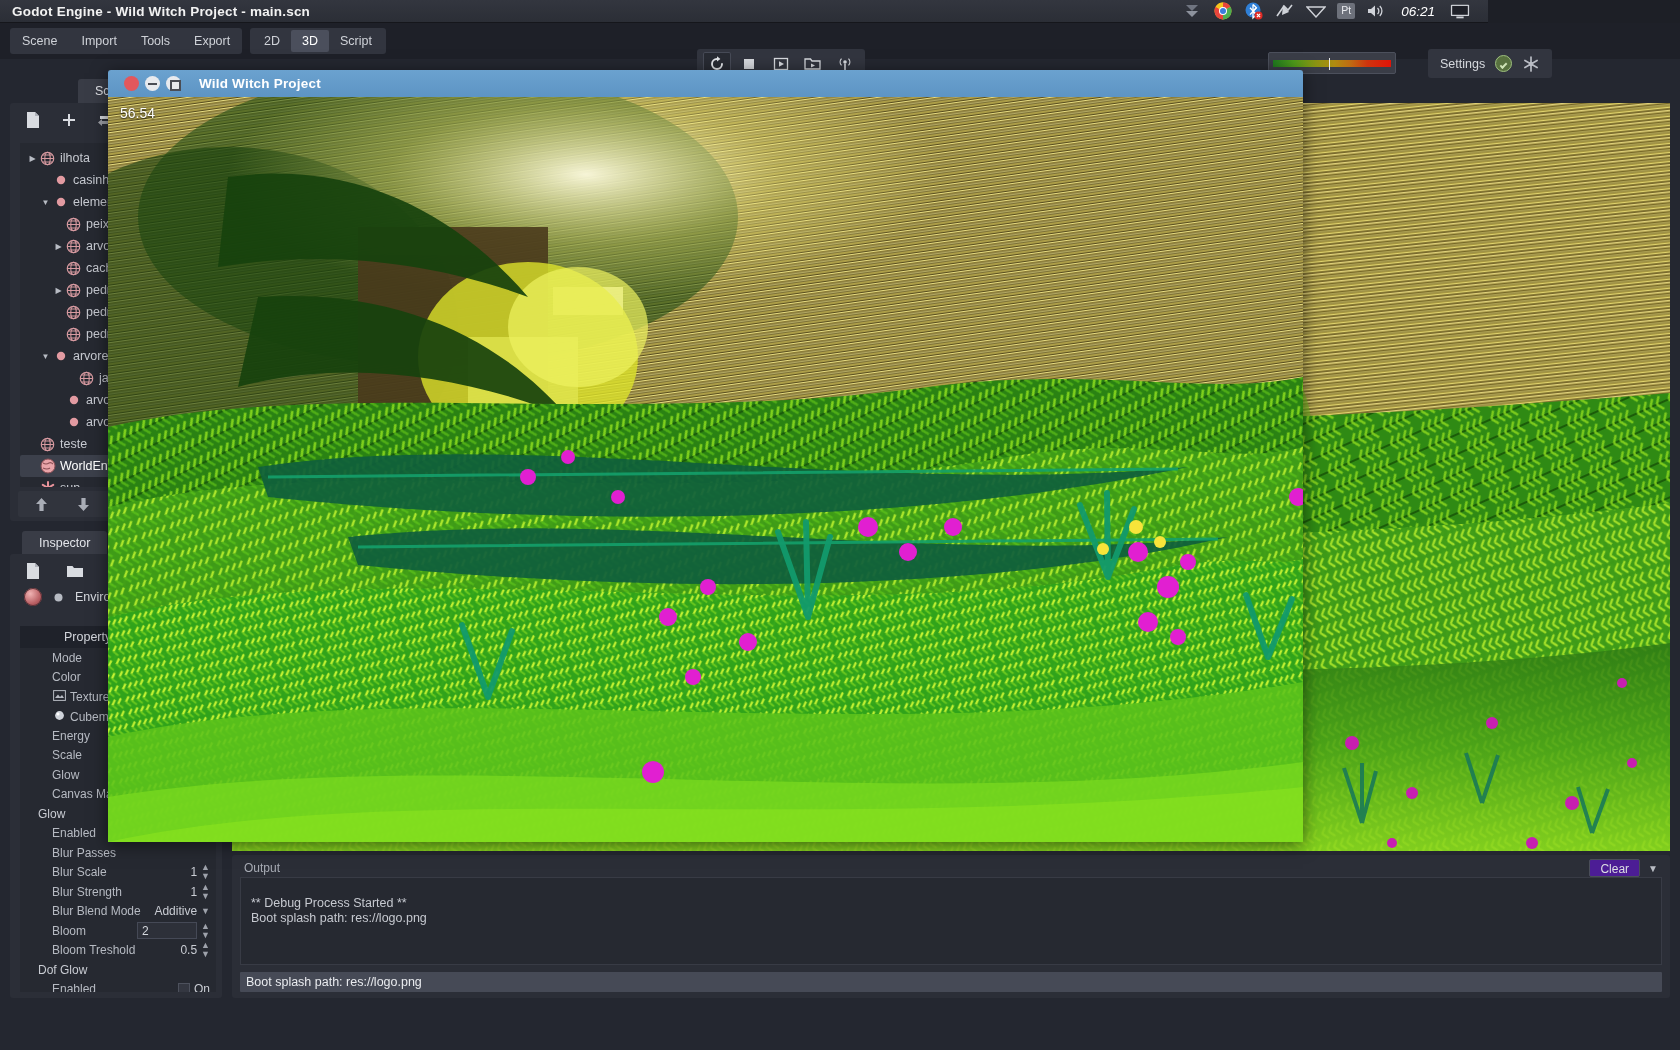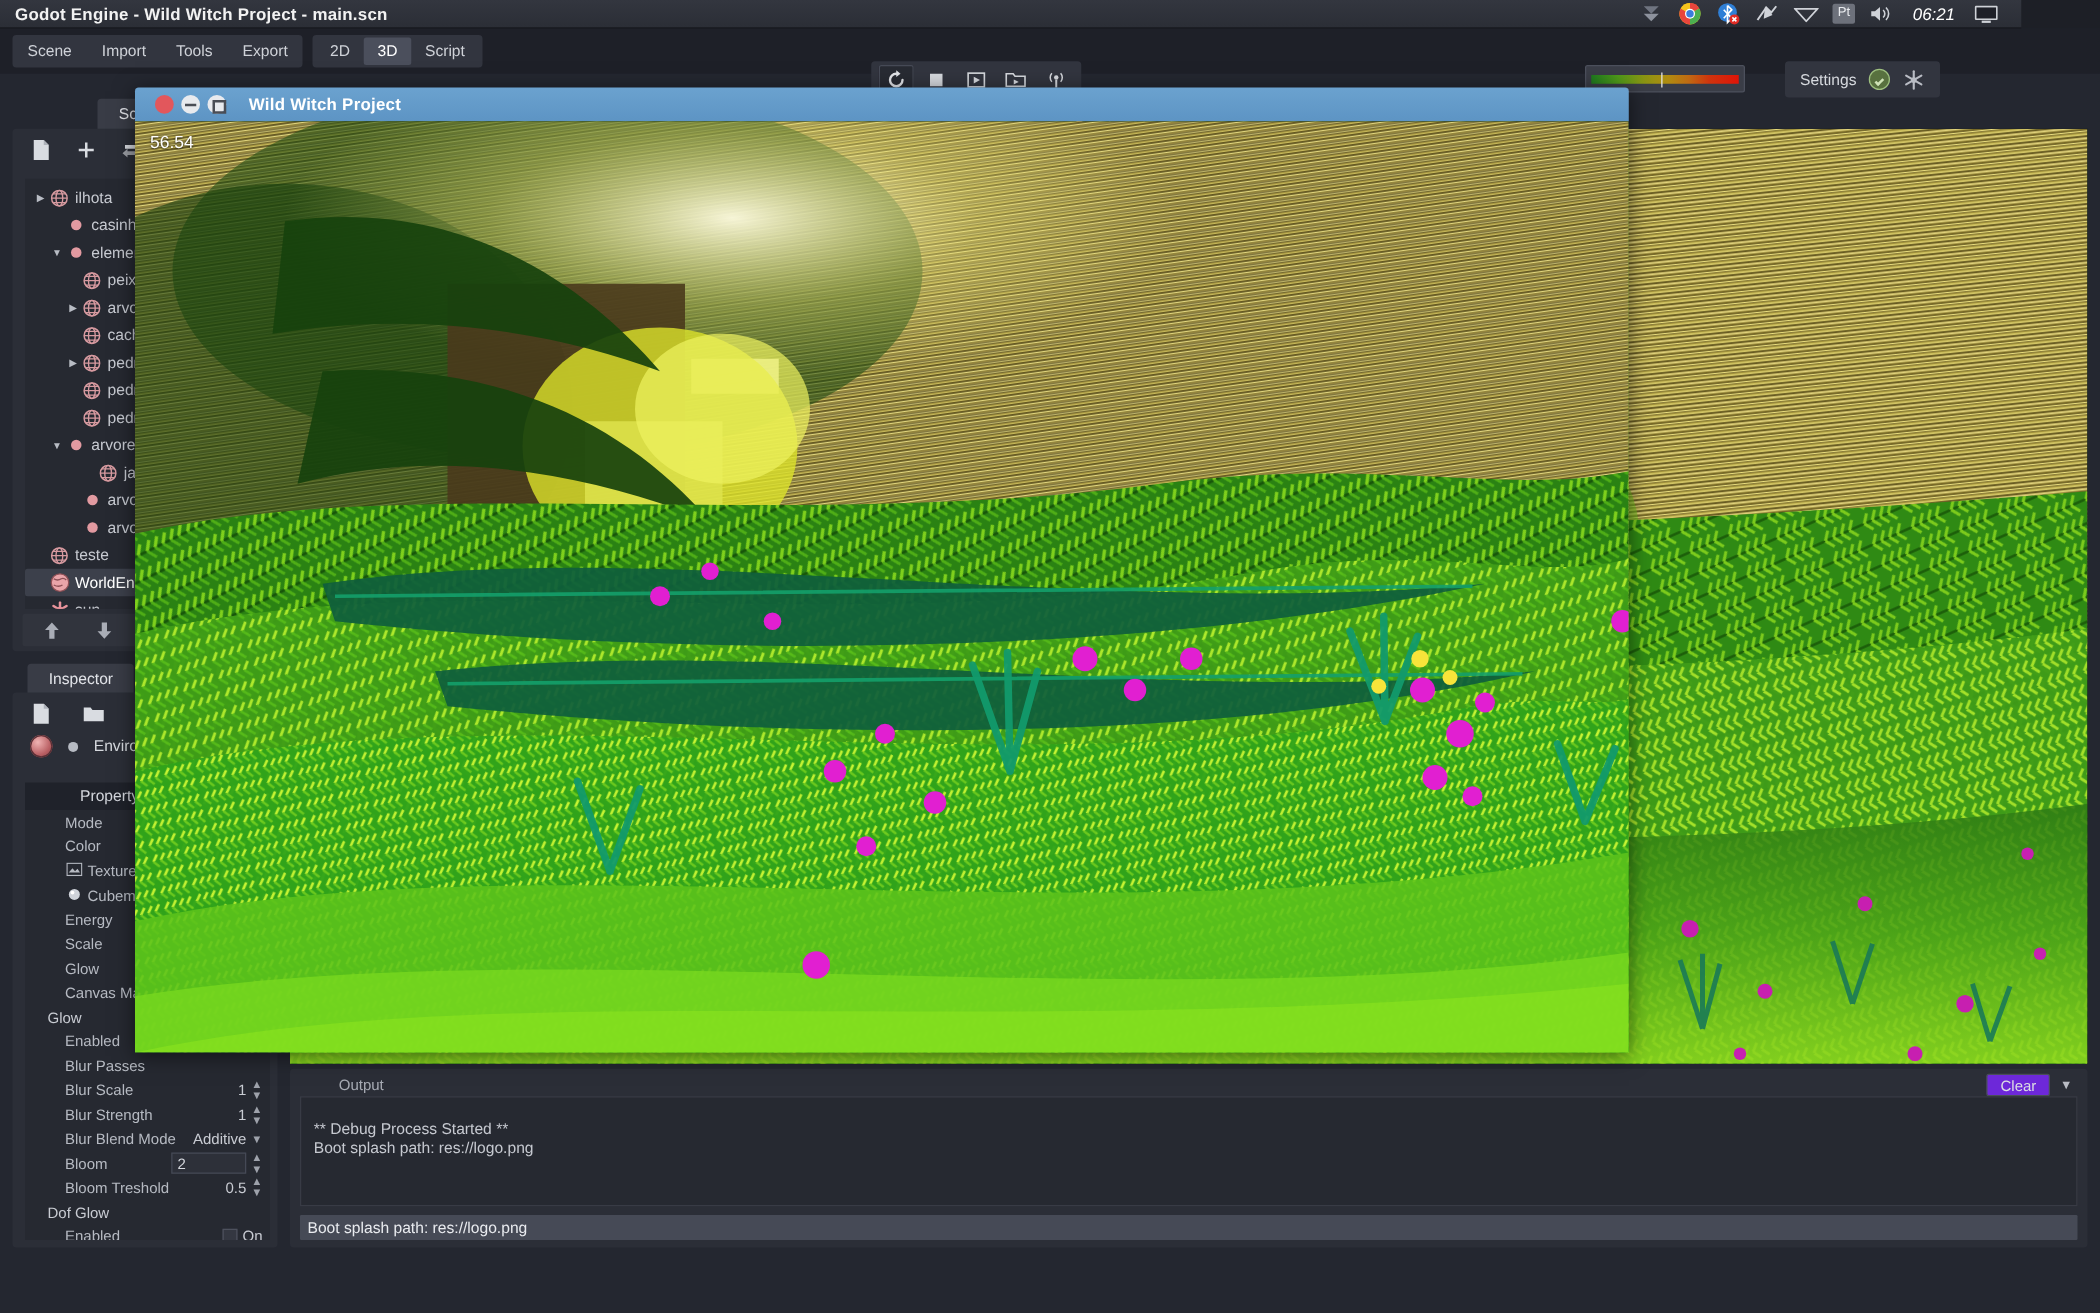--- a/index.html
+++ b/index.html
@@ -6,21 +6,21 @@
   html, body {
     width: 1680px; height: 1050px;
     background: #1d1f26;
     font-family: "Liberation Sans", sans-serif;
     overflow: hidden;
   }
   #root { position: relative; width: 1680px; height: 1050px; }
 
   
   .osbar {
-    position: absolute; left: 0; top: 0; width: 1617px; height: 23px;
+    position: absolute; left: 0; top: 0; width: 1488px; height: 23px;
     background: linear-gradient(#33363f, #2b2e36);
     border-bottom: 1px solid #15161b;
     display: flex; align-items: center;
   }
   .os-title {
     color: #f2f2f2; font-size: 13.5px; font-weight: bold;
     margin-left: 12px; letter-spacing: .2px; white-space: nowrap;
   }
   .os-tray { margin-left: auto; display: flex; align-items: center; gap: 11px; padding-right: 18px; }
   .tray-ico { width: 20px; height: 19px; display: flex; align-items: center; justify-content: center; color: #cfd2d8; }
@@ -165,23 +165,23 @@
     background: #15171d; overflow: hidden;
   }
   .scene-img { position: absolute; inset: 0; }
 
   
   .output-dock {
     position: absolute; left: 232px; top: 832px; width: 1438px; height: 143px;
     background: #2b2e37; border-radius: 3px;
   }
   .output-head { display: flex; align-items: center; height: 26px; padding: 0 8px; }
-  .output-title { color: #a7abb4; font-size: 12px; padding-left: 4px; margin-left: 27px; }
+  .output-title { color: #a7abb4; font-size: 12px; padding-left: 4px; }
   .clear-btn {
-    margin-left: auto; background: #6d28d9; color: #dcdee3; font-size: 12px;
+    margin-left: auto; background: #4c1d95; color: #dcdee3; font-size: 12px;
     padding: 2px 10px 0; border: 1px solid #4a4e59; border-radius: 2px;
   }
   .clear-arrow { color: #b9bcc4; font-size: 10px; margin-left: 8px; margin-right: 4px; }
   .output-body {
     position: absolute; left: 8px; right: 8px; top: 22px; height: 88px;
     background: #262931; border: 1px solid #383b45; padding: 18px 10px 0 10px;
     color: #c6c9d0; font-size: 12.5px; line-height: 15px; overflow: hidden;
   }
   .status-bar {
     position: absolute; left: 8px; right: 8px; bottom: 6px; height: 20px;

